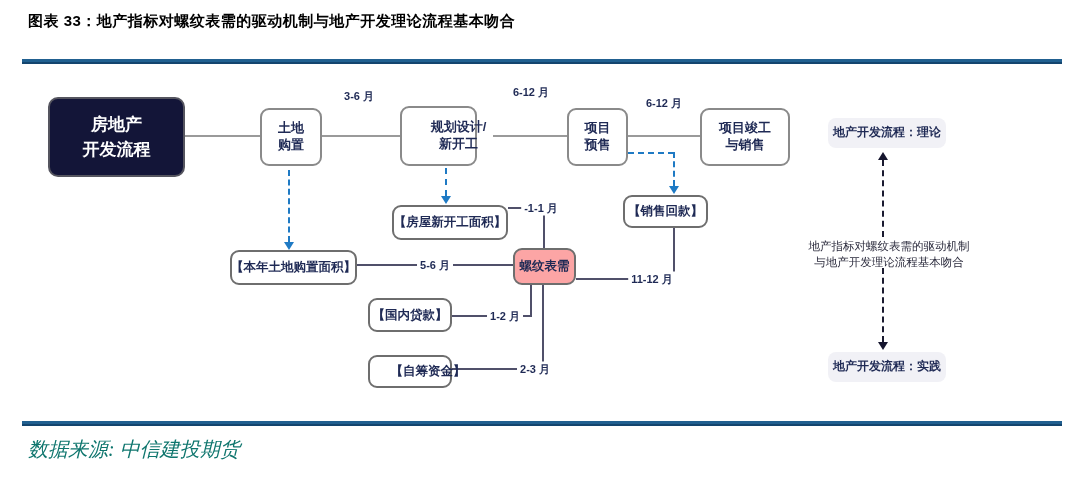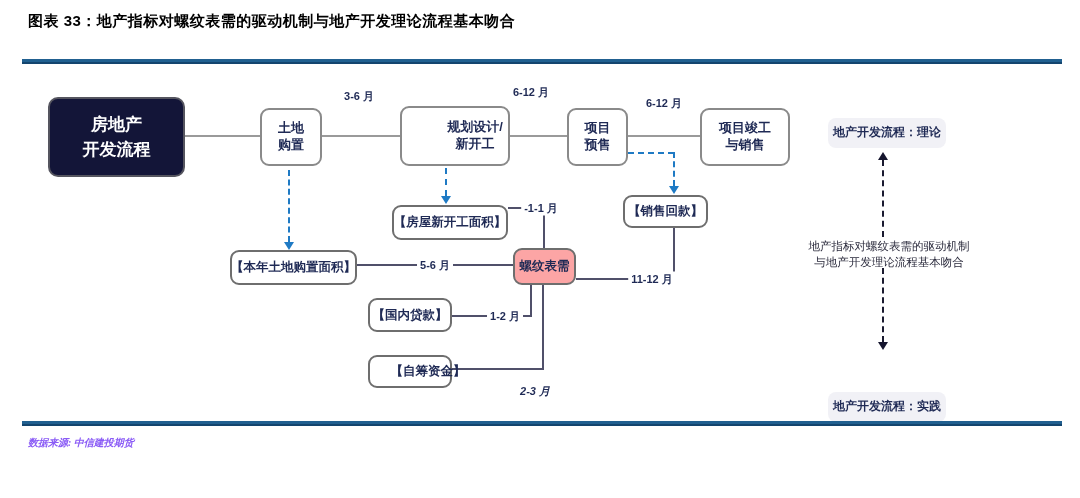--- a/index.html
+++ b/index.html
@@ -43,21 +43,21 @@
     position:absolute;transform:translate(-50%,-50%);font-size:11px;font-weight:bold;
     color:#1f2a55;background:#fff;padding:0 3px;white-space:nowrap;
   }
   .mlabel.free{background:transparent;}
   .note{
     position:absolute;transform:translate(-50%,0);text-align:center;font-size:11.5px;
     color:#2b2b3d;line-height:1.35;white-space:nowrap;
   }
   .source{
     position:absolute;left:28px;top:436px;font-family:"Liberation Serif","DejaVu Serif",serif;
-    font-style:italic;font-weight:bold;font-size:10px;color:#8b5cf6;
+    font-style:italic;font-weight:normal;font-size:20px;color:#0f766e;
   }
 </style>
 </head>
 <body>
 
 <div class="canvas">
 
   <div class="fig-title">图表 33：地产指标对螺纹表需的驱动机制与地产开发理论流程基本吻合</div>
   <div class="rule top"></div>
 
@@ -67,21 +67,21 @@
   <div class="hline" style="left:628px;top:135px;width:72px;"></div>
 
   <div class="box dark" style="left:48px;top:97px;width:137px;height:80px;">
     <span>房地产</span>
     <span>开发流程</span>
   </div>
   <div class="box" style="left:260px;top:108px;width:62px;height:58px;">
     <span>土地</span>
     <span>购置</span>
   </div>
-  <div class="box" style="left:400px;top:106px;width:110px;height:60px;padding-left:40px;">
+  <div class="box" style="left:400px;top:106px;width:77px;height:60px;padding-left:40px;">
     <span>规划设计/</span>
     <span>新开工</span>
   </div>
   <div class="box" style="left:567px;top:108px;width:61px;height:58px;">
     <span>项目</span>
     <span>预售</span>
   </div>
   <div class="box" style="left:700px;top:108px;width:90px;height:58px;">
     <span>项目竣工</span>
     <span>与销售</span>
@@ -127,33 +127,33 @@
     <span>【国内贷款】</span>
   </div>
   <div class="box lv2" style="left:368px;top:355px;width:84px;height:33px;padding-left:36px;">
     <span>【自筹资金】</span>
   </div>
 
   <div class="mlabel" style="left:541px;top:208px;">-1-1 月</div>
   <div class="mlabel" style="left:435px;top:265px;">5-6 月</div>
   <div class="mlabel" style="left:652px;top:279px;">11-12 月</div>
   <div class="mlabel" style="left:505px;top:316px;">1-2 月</div>
-  <div class="mlabel" style="left:535px;top:391px;font-style:italic;">2-3 月</div>
+  <div class="mlabel" style="left:535px;top:369px;">2-3 月</div>
 
   <div class="box soft" style="left:828px;top:118px;width:118px;height:30px;">
     <span>地产开发流程：理论</span>
   </div>
   <div class="arr up-dark" style="left:878px;top:152px;"></div>
   <div class="dash vdark" style="left:882px;top:160px;height:77px;"></div>
   <div class="note" style="left:889px;top:239px;">
     <div>地产指标对螺纹表需的驱动机制</div>
     <div>与地产开发理论流程基本吻合</div>
   </div>
   <div class="dash vdark" style="left:882px;top:268px;height:74px;"></div>
   <div class="arr down-dark" style="left:878px;top:342px;"></div>
-  <div class="box soft" style="left:828px;top:352px;width:118px;height:30px;margin-top:40px;">
+  <div class="box soft" style="left:828px;top:352px;width:118px;height:30px;">
     <span>地产开发流程：实践</span>
   </div>
 
   <div class="rule bottom"></div>
   <div class="source">数据来源: 中信建投期货</div>
 
 </div>
 
 </body></html>

